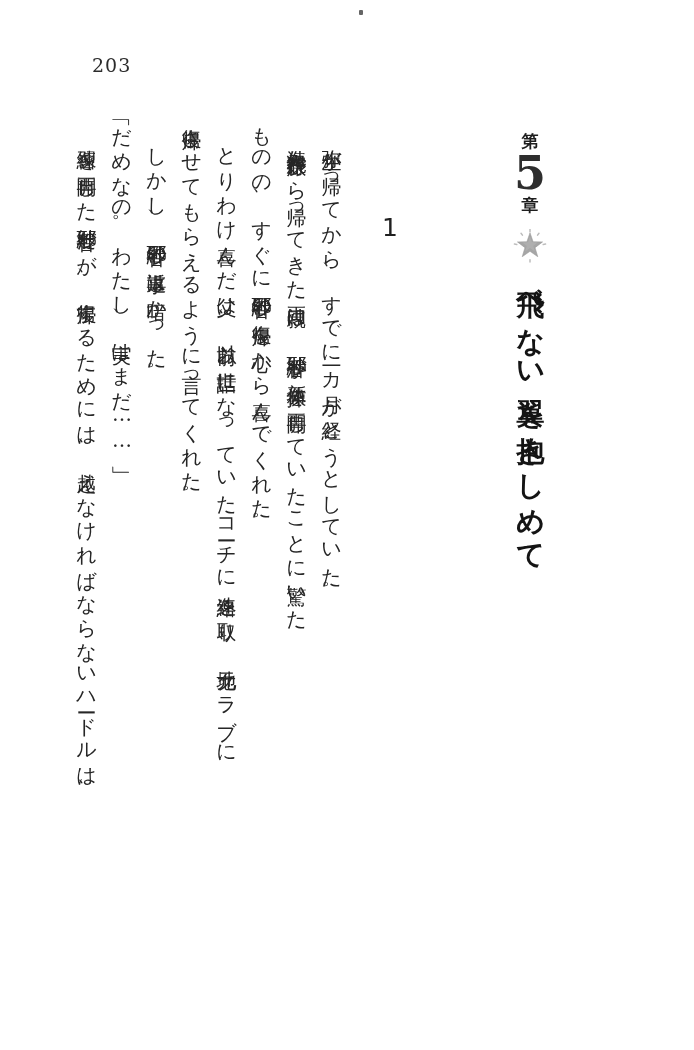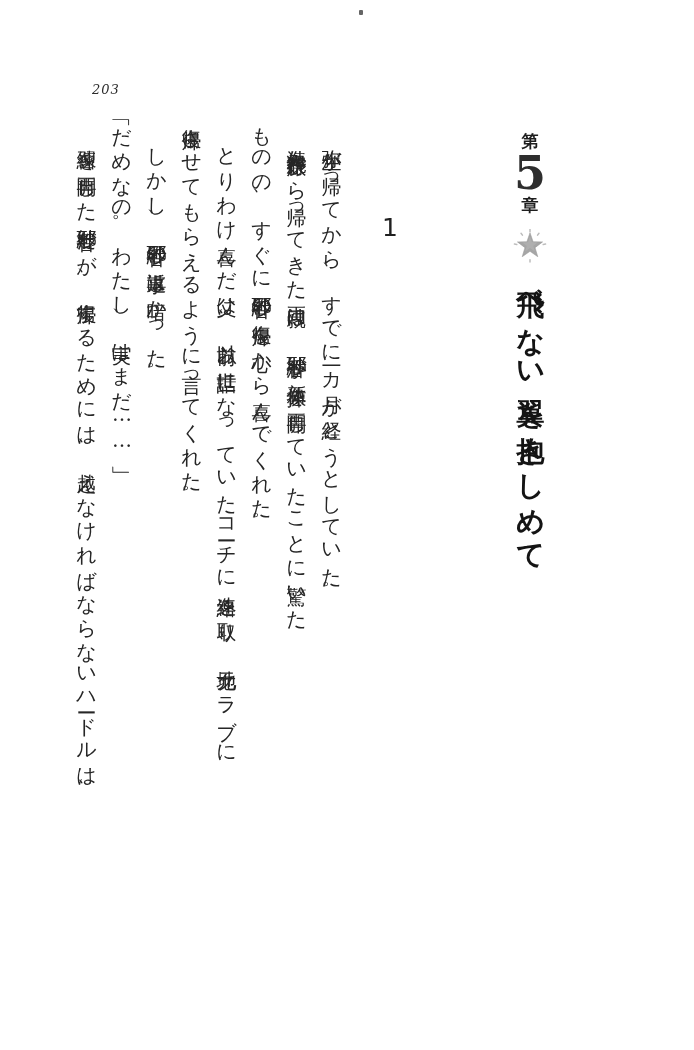--- a/index.html
+++ b/index.html
@@ -21,25 +21,23 @@
     background: #4a4a4a;
     border-radius: 1px;
     opacity: .85;
   }
 
   
   .page-number {
     position: absolute;
     left: 92px; top: 54px;
     font-family: "DejaVu Serif", "Liberation Serif", serif;
-    font-style: italic;
-    font-size: 13px;
+    font-size: 19px;
     letter-spacing: 1px;
     color: #2c2c2c;
-    margin-top: 28px;
   }
 
   
   .chapter-heading {
     position: absolute;
     left: 503px; top: 131px;
     width: 54px;
     display: flex;
     flex-direction: column;
     align-items: center;

